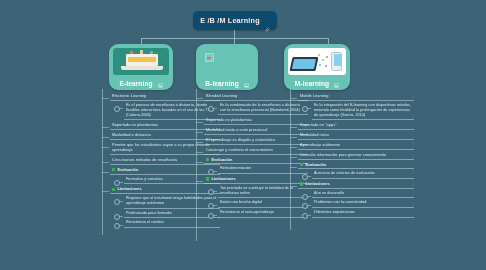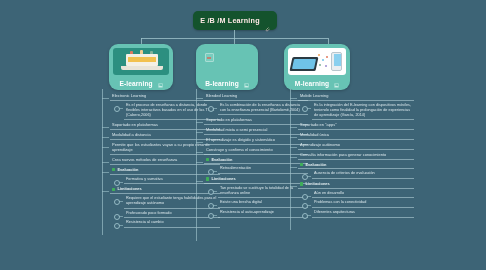--- a/index.html
+++ b/index.html
@@ -8,21 +8,21 @@
     background:#3d6476;
     font-family:"Liberation Sans", sans-serif;
     position:relative;
   }
   .canvas{position:absolute;inset:0;}
 
   
   .root{
     position:absolute;left:193px;top:11px;
     width:84px;height:19px;
-    background:#14532d;border-radius:5px;
+    background:#0c4a6e;border-radius:5px;
     display:flex;align-items:center;justify-content:center;
     gap:4px;
     box-shadow:0 1px 2px rgba(0,0,0,.25);
   }
   .root-label{
     color:#ffe9e6;font-size:7.2px;font-weight:bold;letter-spacing:.2px;
     white-space:nowrap;
   }
   .root-icon{
     width:6px;height:6px;opacity:.75;display:inline-block;

